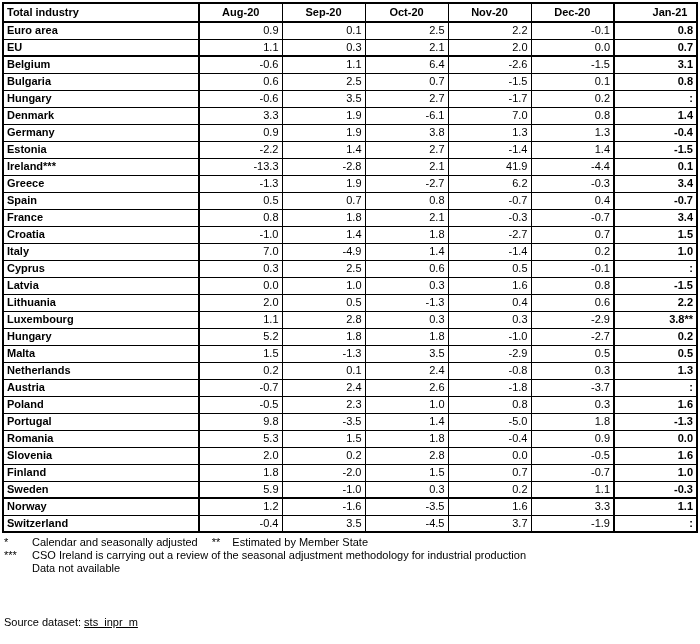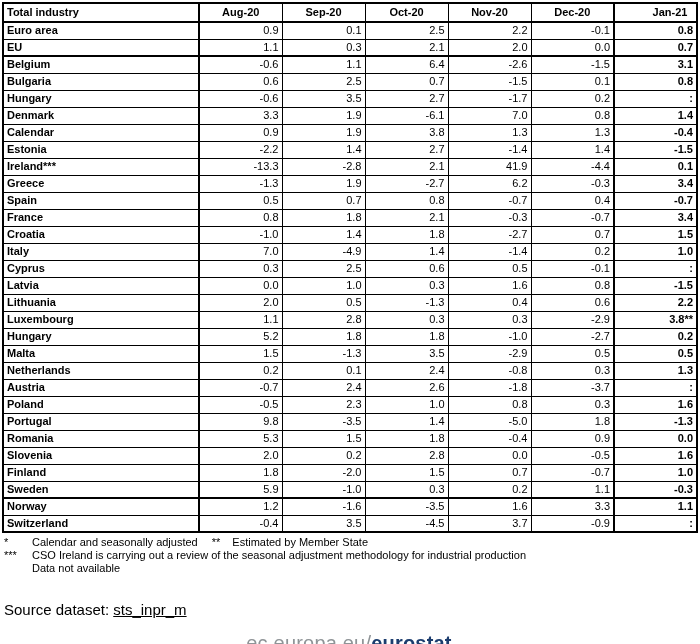--- a/index.html
+++ b/index.html
@@ -22,21 +22,21 @@
   td.c6,th.c6{border-right:none;padding-left:32px;}
   td.c0{font-weight:bold;text-align:left;}
   td.val{text-align:right;}
   td.c6{font-weight:bold;}
   tr.section-end td{border-bottom:2px solid #000;}
 
   .footnotes{margin-top:3px;font-size:11px;line-height:13px;}
   .fn-line{display:flex;}
   .fn-marker{width:30px;flex:0 0 30px;padding-left:2px;box-sizing:border-box;}
   .fn-marker2{margin-left:14px;margin-right:12px;}
-  .source-line{margin-top:26px;font-size:15px;padding-left:2px;}
+  .source-line{margin-top:41px;font-size:11px;padding-left:2px;}
   .dataset-link{text-decoration:underline;color:#000;}
 
   .footer{margin-top:14px;text-align:center;font-size:20px;letter-spacing:0.2px;}
   .footer .url-prefix{color:#8f9497;}
   .footer .brand{color:#1c3d6e;font-weight:bold;}
   .footer .flag{display:inline-block;vertical-align:-1px;margin-left:2px;}
 </style>
 </head>
 <body>
 
@@ -112,21 +112,21 @@
         <tr>
           <td class="c0">Denmark</td>
           <td class="val c1">3.3</td>
           <td class="val c2">1.9</td>
           <td class="val c3">-6.1</td>
           <td class="val c4">7.0</td>
           <td class="val c5">0.8</td>
           <td class="val c6">1.4</td>
         </tr>
         <tr>
-          <td class="c0">Calendar</td>
+          <td class="c0">Germany</td>
           <td class="val c1">0.9</td>
           <td class="val c2">1.9</td>
           <td class="val c3">3.8</td>
           <td class="val c4">1.3</td>
           <td class="val c5">1.3</td>
           <td class="val c6">-0.4</td>
         </tr>
         <tr>
           <td class="c0">Estonia</td>
           <td class="val c1">-2.2</td>
@@ -324,21 +324,21 @@
           <td class="val c4">1.6</td>
           <td class="val c5">3.3</td>
           <td class="val c6">1.1</td>
         </tr>
         <tr class="section-end">
           <td class="c0">Switzerland</td>
           <td class="val c1">-0.4</td>
           <td class="val c2">3.5</td>
           <td class="val c3">-4.5</td>
           <td class="val c4">3.7</td>
-          <td class="val c5">-0.9</td>
+          <td class="val c5">-1.9</td>
           <td class="val c6">:</td>
         </tr>
       </tbody>
   </table>
 
   <div class="footnotes">
       <div class="fn-line">
         <span class="fn-marker">*</span>
         <span>Calendar and seasonally adjusted</span>
         <span class="fn-marker2">**</span>

